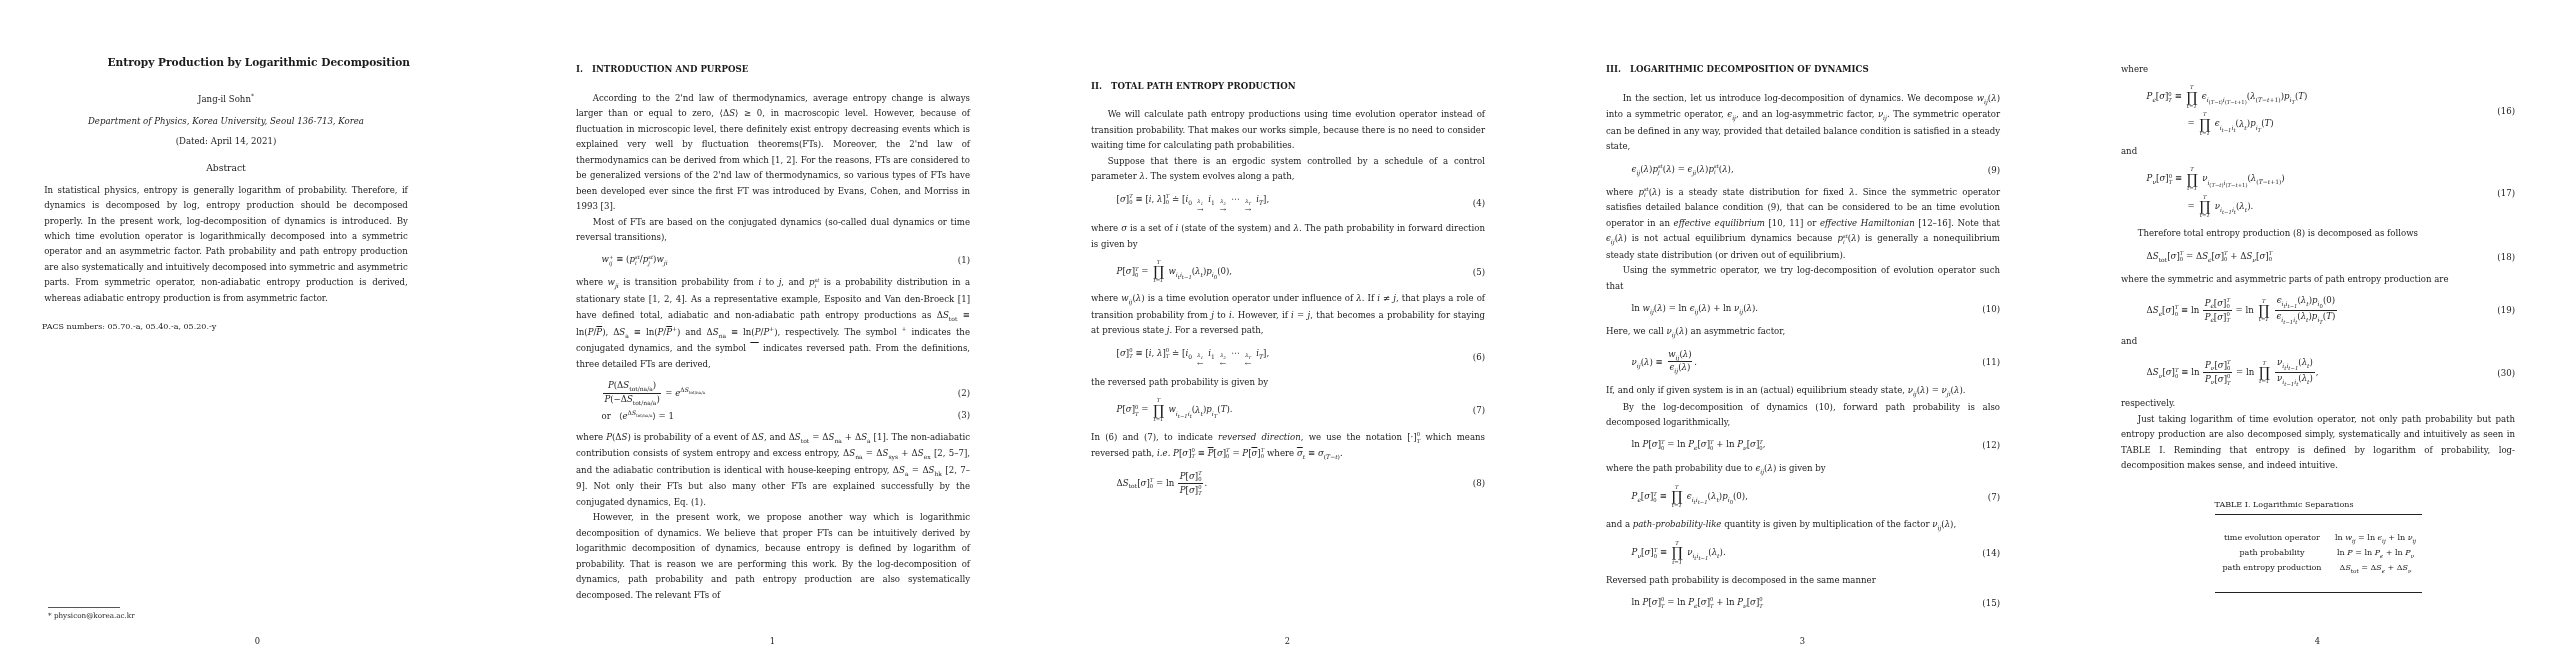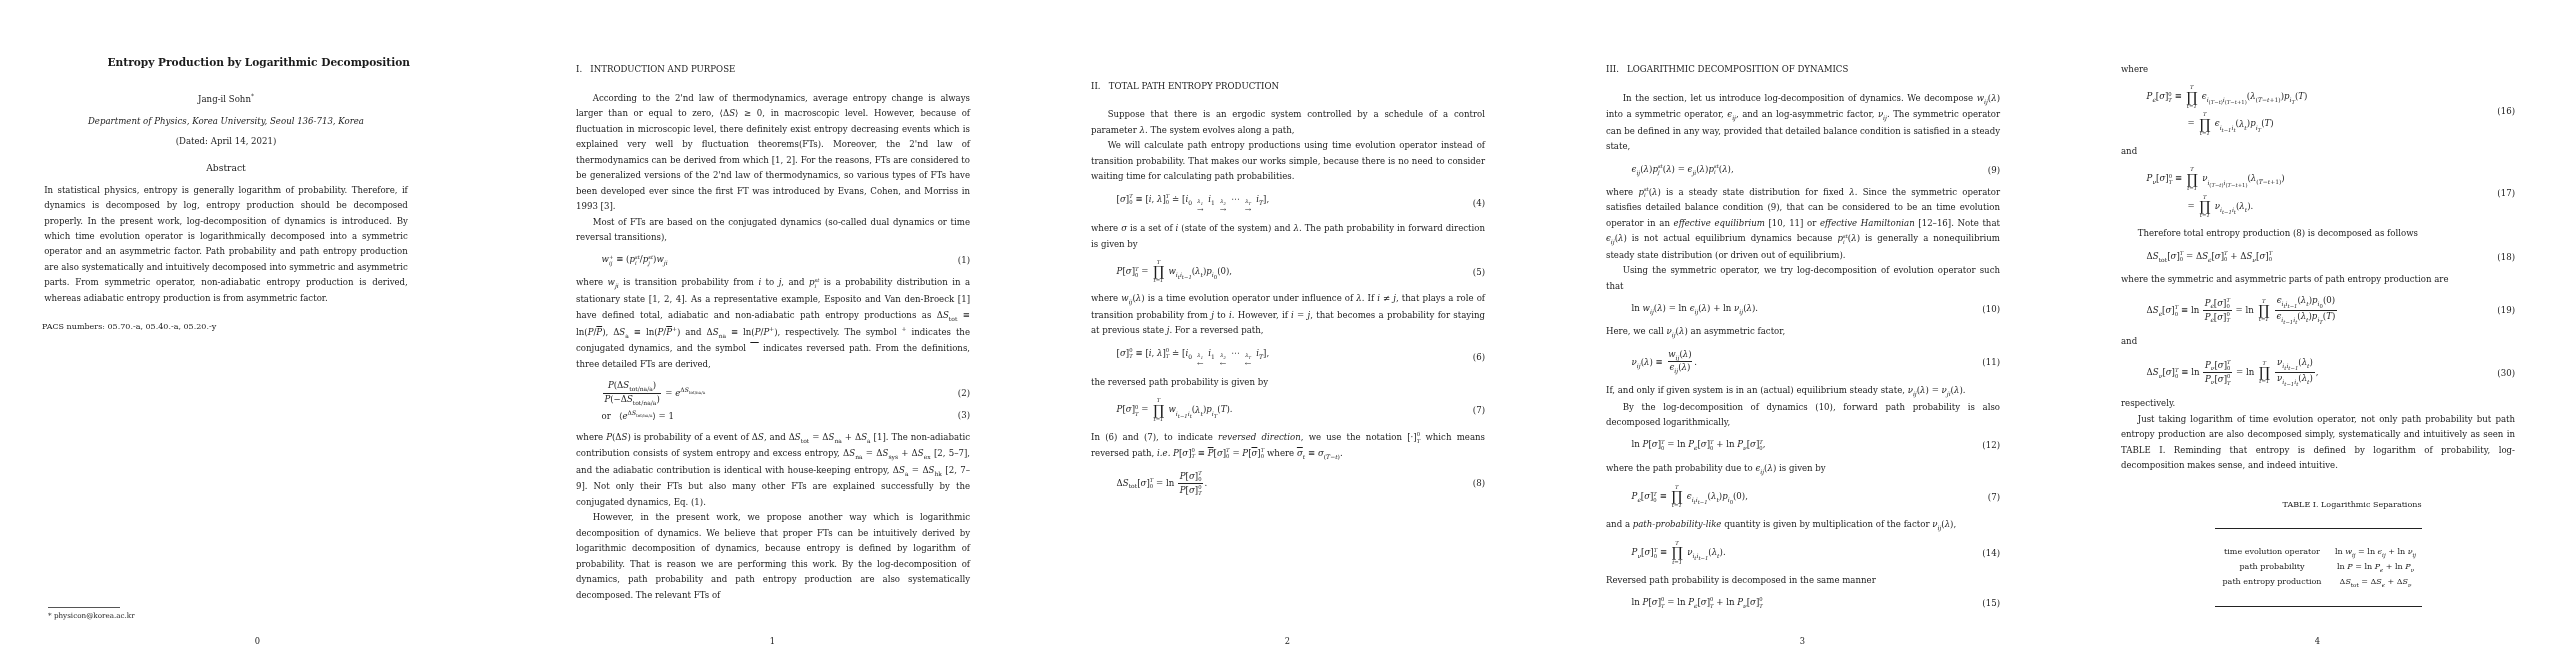--- a/index.html
+++ b/index.html
@@ -16,21 +16,21 @@
   .t-author{text-align:center;font-size:8.6px;margin-bottom:6.7px;}
   .t-affil{text-align:center;font-style:italic;font-size:8.6px;margin-bottom:4.4px;}
   .t-dated{text-align:center;margin-bottom:11px;}
   .t-abs-h{text-align:center;font-size:9.2px;margin-bottom:5.6px;}
   .t-abs{text-align:justify;padding:0 2.2px;}
   .t-pacs{margin-top:13.3px;font-size:8px;}
   .footnote{position:absolute;left:48px;bottom:47px;font-size:7.2px;color:#222;}
   .frule{width:72px;border-top:0.6px solid #555;margin-bottom:3.3px;}
   .pagenum{position:absolute;bottom:21px;left:0;width:100%;text-align:center;font-size:8.3px;}
   
-  .heading{font-weight:normal;font-size:8.6px;margin:0 0 13.3px 0;}
+  .heading{font-weight:bold;font-size:8.6px;margin:0 0 13.3px 0;}
   .heading.mt{margin-top:16.7px;}
   p.para{margin:0;text-align:justify;}
   p.para.ind{text-indent:16.7px;}
   .eq{display:flex;align-items:center;margin:7.8px 0 7.8px 25.6px;line-height:1.45;}
   .eq.mb0{margin-bottom:1.7px;}
   .eq.mt0{margin-top:1.7px;}
   .eq .bd{font-size:8.6px;}
   .eq .bd .ln2{margin-left:41px;margin-top:3.3px;}
   .eq .enum{margin-left:auto;padding-left:6.7px;font-size:8.6px;}
   
@@ -44,21 +44,21 @@
   .pd .t{font-size:5.3px;font-style:italic;}
   .pd .o{font-size:14px;line-height:0.95;}
   .frac{display:inline-flex;flex-direction:column;align-items:center;vertical-align:middle;line-height:1.35;text-align:center;margin:0 1.1px;}
   .frac .n{padding:0 1.7px;}
   .frac .d{border-top:0.6px solid #222;padding:0 1.7px;}
   .ar{display:inline-flex;flex-direction:column;align-items:center;line-height:1;vertical-align:-0.15em;margin:0 2.2px;}
   .ar .lb{font-size:5.3px;font-style:italic;}
   .ar .aw{font-size:7.8px;line-height:0.85;}
   
   .tbl{margin:24.5px auto 0 auto;width:207px;font-size:8px;line-height:1.85;}
-  .tbl-cap{text-align:right;margin-bottom:15px;}
+  .tbl-cap{text-align:left;margin-bottom:1px;}
   .tbl-box{border-top:1.7px double #222;border-bottom:1.1px solid #222;padding:16px 0;}
   .tbl-row{display:flex;align-items:center;}
   .tbl-row .c1{flex:1.25;text-align:center;}
   .tbl-row .c2{flex:1;text-align:center;}
   
   .watermark{
     position:absolute;left:15.6px;top:599px;transform:rotate(-90deg);transform-origin:0 0;
     font-family:"DejaVu Serif","Liberation Serif",serif;font-size:16.7px;letter-spacing:0.8px;
     color:#8d8d8d;white-space:nowrap;
   }
@@ -106,22 +106,22 @@
           <div class="enum">(3)</div>
         </div>
         <p class="para">where <i>P</i>(Δ<i>S</i>) is probability of a event of Δ<i>S</i>, and Δ<i>S</i><sub>tot</sub> = Δ<i>S</i><sub>na</sub> + Δ<i>S</i><sub>a</sub> [1]. The non-adiabatic contribution consists of system entropy and excess entropy, Δ<i>S</i><sub>na</sub> = Δ<i>S</i><sub>sys</sub> + Δ<i>S</i><sub>ex</sub> [2, 5–7], and the adiabatic contribution is identical with house-keeping entropy, Δ<i>S</i><sub>a</sub> = Δ<i>S</i><sub>hk</sub> [2, 7–9]. Not only their FTs but also many other FTs are explained successfully by the conjugated dynamics, Eq. (1).</p>
         <p class="para ind">However, in the present work, we propose another way which is logarithmic decomposition of dynamics. We believe that proper FTs can be intuitively derived by logarithmic decomposition of dynamics, because entropy is defined by logarithm of probability. That is reason we are performing this work. By the log-decomposition of dynamics, path probability and path entropy production are also systematically decomposed. The relevant FTs of</p>
       </div>
       <div class="pagenum">1</div>
     </div>
     <div class="page">
       <div class="content">
         <div class="heading mt">II.&nbsp;&nbsp;&nbsp;TOTAL PATH ENTROPY PRODUCTION</div>
+        <p class="para ind">We will calculate path entropy productions using time evolution operator instead of transition probability. That makes our works simple, because there is no need to consider waiting time for calculating path probabilities.</p>
         <p class="para ind">Suppose that there is an ergodic system controlled by a schedule of a control parameter <i>λ</i>. The system evolves along a path,</p>
-        <p class="para ind">We will calculate path entropy productions using time evolution operator instead of transition probability. That makes our works simple, because there is no need to consider waiting time for calculating path probabilities.</p>
         <div class="eq">
           <div class="bd">[<i>σ</i>]<span class="ss"><i>T</i><br>0</span> ≡ [<i>i</i>, <i>λ</i>]<span class="ss"><i>T</i><br>0</span> ≐ [<i>i</i><sub>0</sub> <span class="ar">
               <span class="lb"><i>λ</i><sub>1</sub></span>
               <span class="aw">→</span>
             </span> <i>i</i><sub>1</sub> <span class="ar">
               <span class="lb"><i>λ</i><sub>2</sub></span>
               <span class="aw">→</span>
             </span> ⋯ <span class="ar">
               <span class="lb"><i>λ</i><sub><i>T</i></sub></span>
               <span class="aw">→</span>

